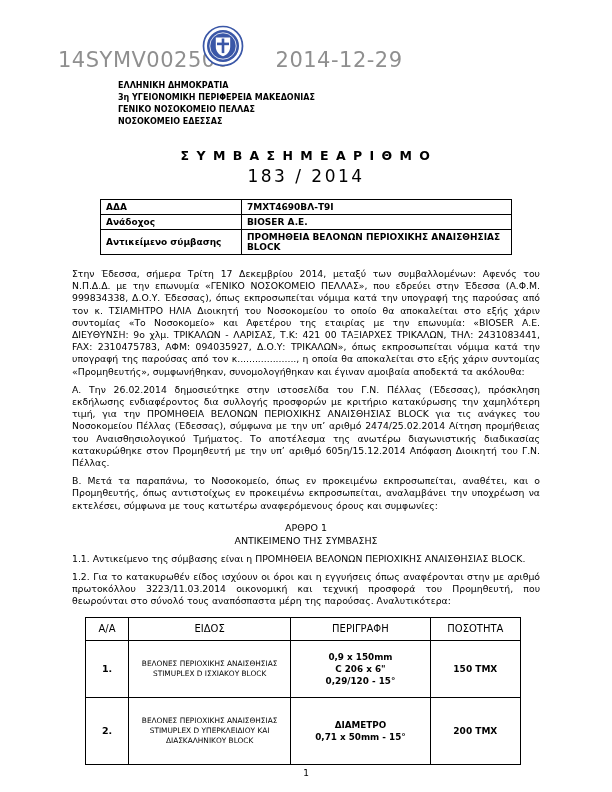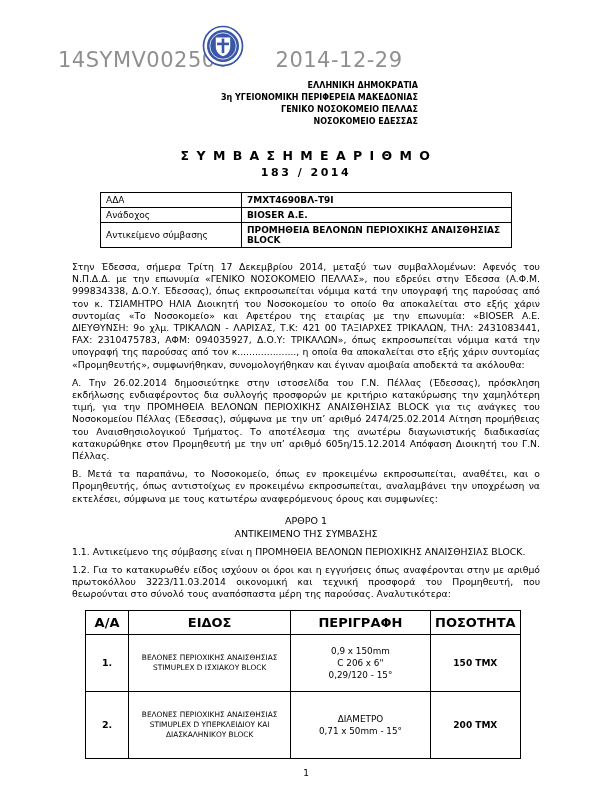--- a/index.html
+++ b/index.html
@@ -19,59 +19,59 @@
     font-size: 21px; color: #8f8f8f; letter-spacing: .5px;
     white-space: nowrap;
   }
   .stamp-gap { display:inline-block; width: 46px; }
   .emblem { position: absolute; top: 25px; left: 202px; width: 42px; height: 42px; }
 
   .content { padding: 80px 72px 0 72px; }
 
   .header-block {
     width: 300px; margin-left: 46px;
-    text-align: right;
+    text-align: left;
     font-size: 8px; font-weight: bold; line-height: 12px;
   }
   .doc-title { text-align: center; margin-top: 20px; }
   .doc-title .l1 { font-size: 12.5px; font-weight: bold; letter-spacing: 1.5px; }
-  .doc-title .l2 { font-size: 11px; font-weight: bold; letter-spacing: 2.5px; margin-top: 3px; }
+  .doc-title .l2 { font-size: 17px; font-weight: normal; letter-spacing: 2.5px; margin-top: 3px; }
 
   table { border-collapse: collapse; }
   .info-table { margin: 13px 0 0 28px; width: 412px; table-layout: fixed; }
   .info-table td {
     border: 1px solid #000;
     font-size: 9px; padding: 2px 5px; vertical-align: middle;
   }
-  .info-table td.lbl { width: 130px; font-weight: normal; }
+  .info-table td.lbl { width: 130px; font-weight: bold; }
   .info-table td.val { font-weight: bold; }
 
   .body-p {
     margin: 6px 0 0 0;
     font-size: 9.3px; line-height: 12.2px;
     text-align: justify;
   }
   .body-p.first { margin-top: 13px; }
   .b { font-weight: normal; }
 
   .article-head { text-align: center; margin-top: 9px; font-size: 9.5px; font-weight: normal; line-height: 13px; }
 
   .items-table { margin: 9px 0 0 13px; width: 436px; table-layout: fixed; }
   .items-table th, .items-table td {
     border: 1px solid #000; text-align: center; vertical-align: middle;
     padding: 4px 3px;
   }
-  .items-table th { font-size: 13px; font-weight: bold; height: 14px; }
+  .items-table th { font-size: 10px; font-weight: normal; height: 14px; }
   .items-table .col-num { width: 42px; }
   .items-table .col-kind { width: 158px; }
   .items-table .col-desc { width: 136px; }
   .items-table .col-qty { width: 88px; }
   .items-table td.num { font-size: 9.5px; font-weight: bold; }
   .items-table td.kind { font-size: 7.4px; line-height: 10px; }
-  .items-table td.desc { font-size: 8.8px; font-weight: normal; line-height: 12px; }
+  .items-table td.desc { font-size: 8.8px; font-weight: bold; line-height: 12px; }
   .items-table td.qty { font-size: 9px; font-weight: bold; }
   .items-table tr.r1 td { height: 48px; }
   .items-table tr.r2 td { height: 58px; }
 
   .page-number {
     position: absolute; bottom: 14px; left: 0; width: 100%;
     text-align: center; font-size: 9px;
   }
 </style>
 </head>

